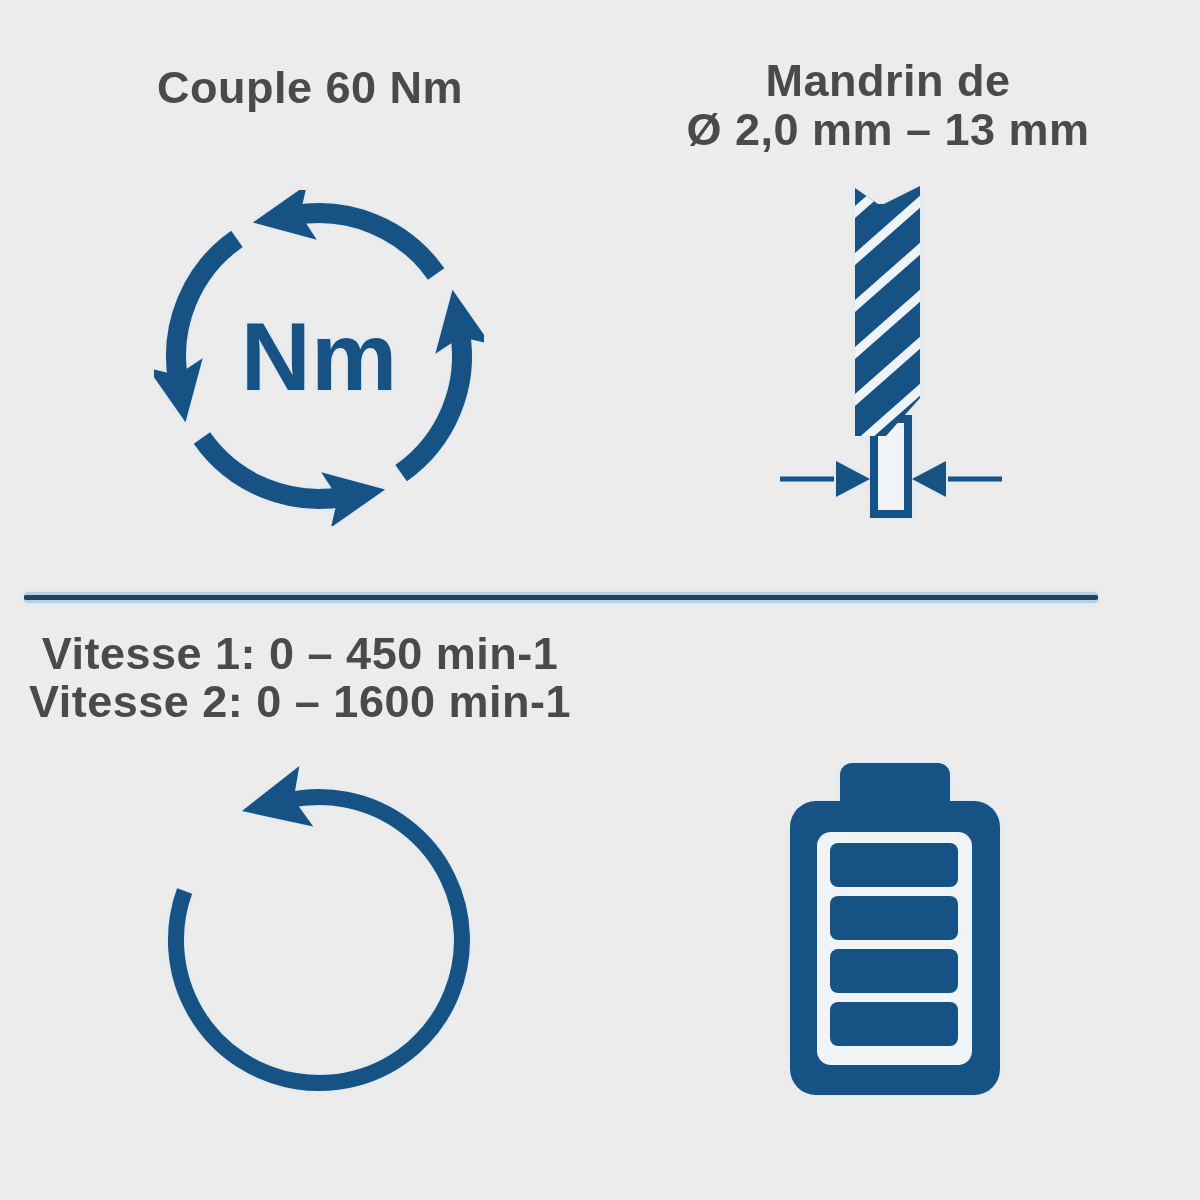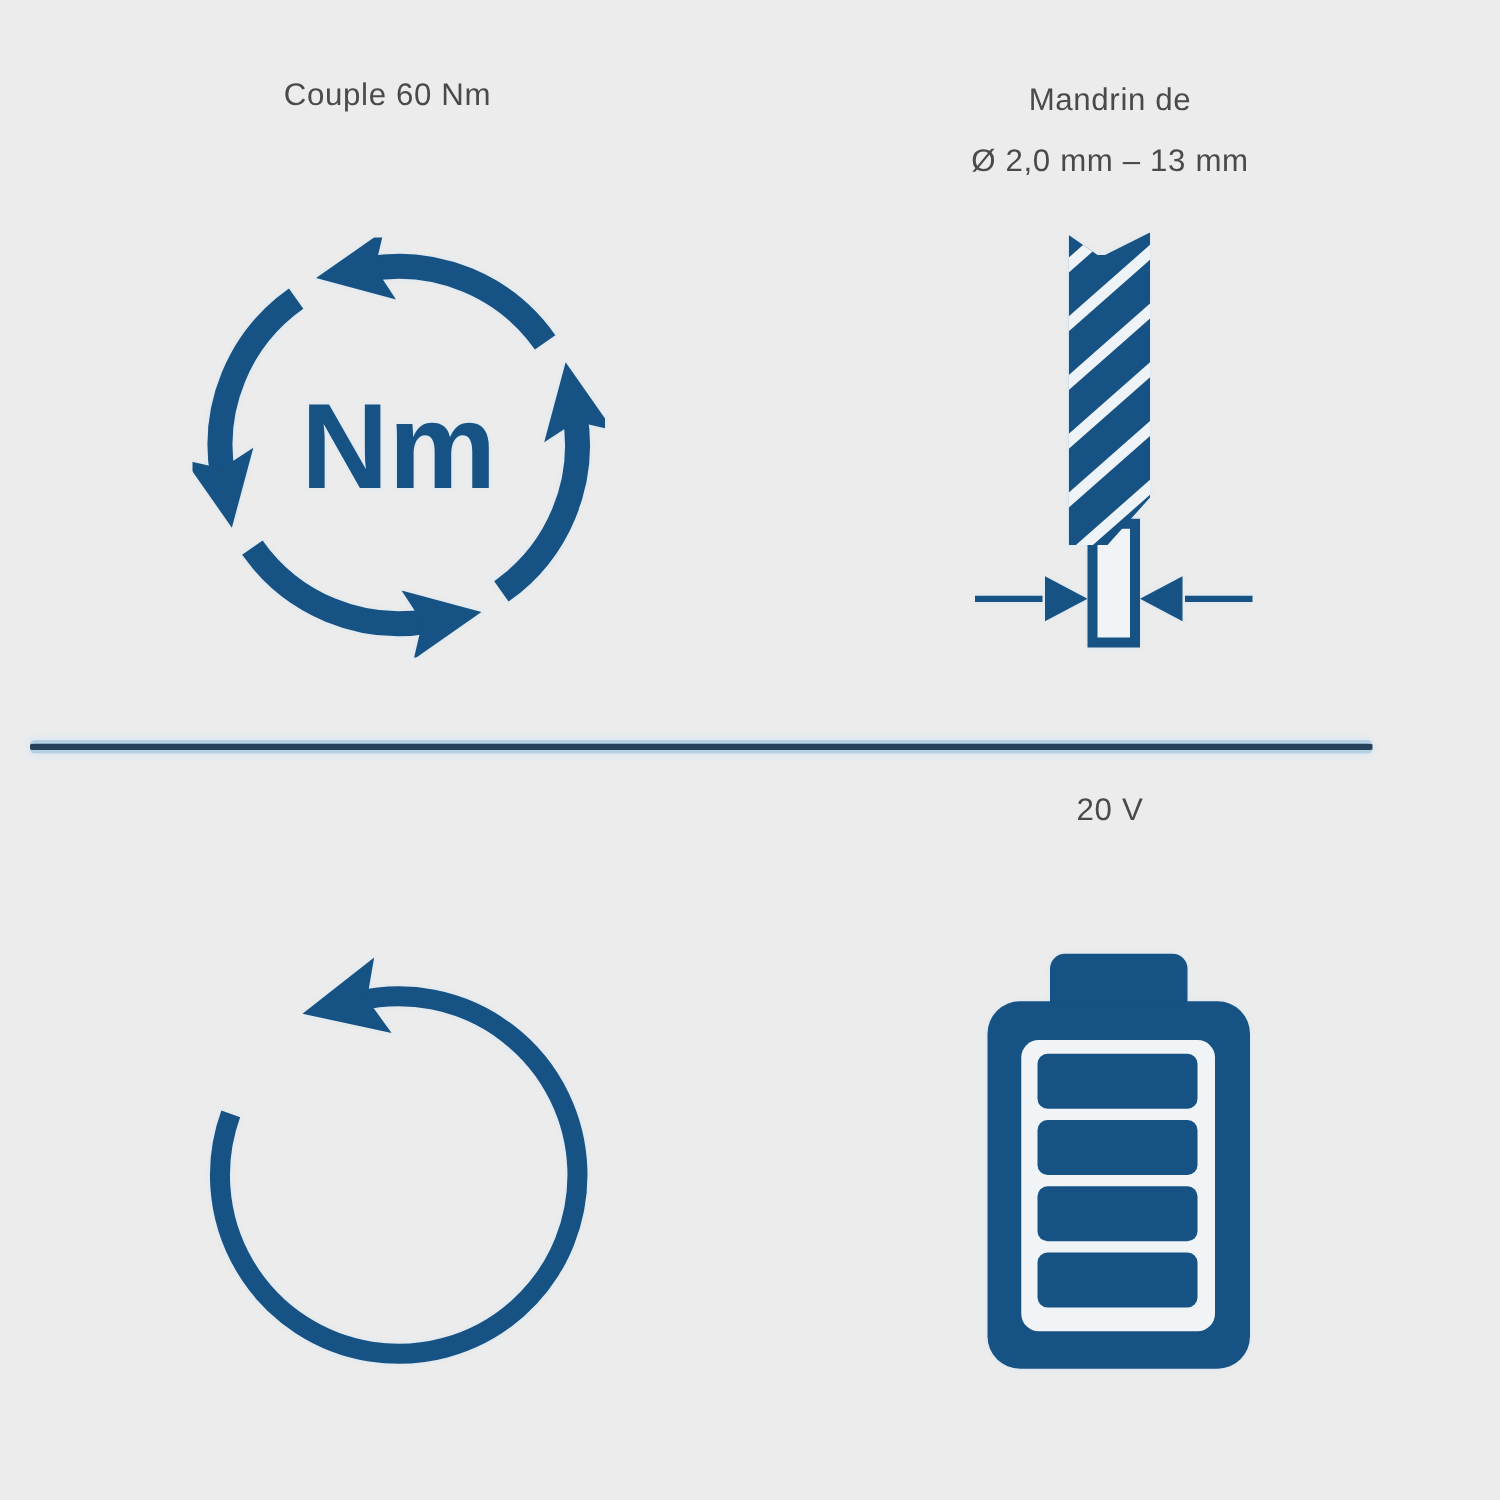--- a/index.html
+++ b/index.html
@@ -7,22 +7,22 @@
     width:1200px;height:1200px;
     background:#ececec;
     font-family:"Liberation Sans",sans-serif;
     overflow:hidden;
     position:relative;
   }
   .canvas{position:absolute;inset:0;width:1200px;height:1200px;}
   .label{
     position:absolute;
     color:#4a4a4a;
-    font-weight:normal;
-    font-size:25px;
+    font-weight:bold;
+    font-size:45px;
     text-align:center;
     letter-spacing:0.5px;
   }
   .label .line{display:block;}
   #torque-title{left:10px;top:62px;width:600px;}
   #chuck-title{left:600px;top:56px;width:576px;line-height:49px;}
   #speed-title{left:5px;top:630px;width:590px;line-height:48px;}
   #voltage-title{left:600px;top:634px;width:576px;}
   .icon-svg{position:absolute;filter:drop-shadow(0 0 2px rgba(214,230,242,0.95));}
   #torque-icon{left:154px;top:190px;}
@@ -99,27 +99,30 @@
     <g>
       <line x1="20" y1="309" x2="74" y2="309" stroke="#175284" stroke-width="5"></line>
       <polygon points="76,291 76,327 110,309" fill="#175284"></polygon>
       <line x1="188" y1="309" x2="242" y2="309" stroke="#175284" stroke-width="5"></line>
       <polygon points="186,291 186,327 152,309" fill="#175284"></polygon>
     </g>
   </svg>
 
   <div id="divider"></div>
 
+  <div class="label" id="speed-title">
+    <span class="line">Vitesse 1: 0 – 450 min-1</span>
+    <span class="line">Vitesse 2: 0 – 1600 min-1</span>
+  </div>
 
   <svg class="icon-svg" id="rotation-icon" width="340" height="350" viewBox="0 0 340 350">
     <path d="M29.6,131.1 A143,143 0 1 0 131.8,40.7" fill="none" stroke="#175284" stroke-width="16" stroke-linecap="butt"></path>
     <polygon points="46,0 -20,-31 -7,0 -20,31" fill="#175284" transform="translate(131.8,40.7) rotate(167)"></polygon>
   </svg>
 
-  <div class="label" id="voltage-title">20 V</div>
 
   <svg class="icon-svg" id="battery-icon" width="230" height="380" viewBox="0 0 230 380">
     <rect x="60" y="23" width="110" height="60" rx="12" fill="#175284"></rect>
     <rect x="10" y="61" width="210" height="294" rx="26" fill="#175284"></rect>
     <rect x="37" y="92" width="155" height="233" rx="14" fill="#f0f4f6"></rect>
     <g fill="#175284">
       <rect x="50" y="103" width="128" height="44" rx="8"></rect>
       <rect x="50" y="156" width="128" height="44" rx="8"></rect>
       <rect x="50" y="209" width="128" height="44" rx="8"></rect>
       <rect x="50" y="262" width="128" height="44" rx="8"></rect>

